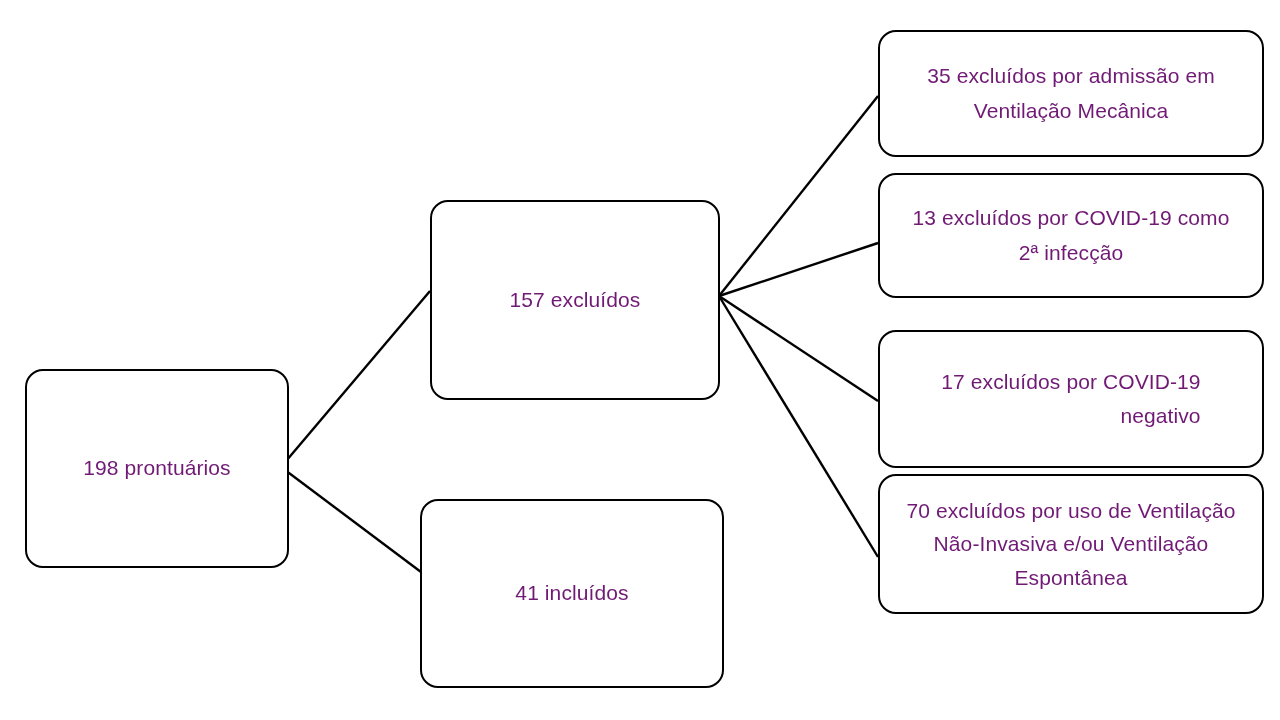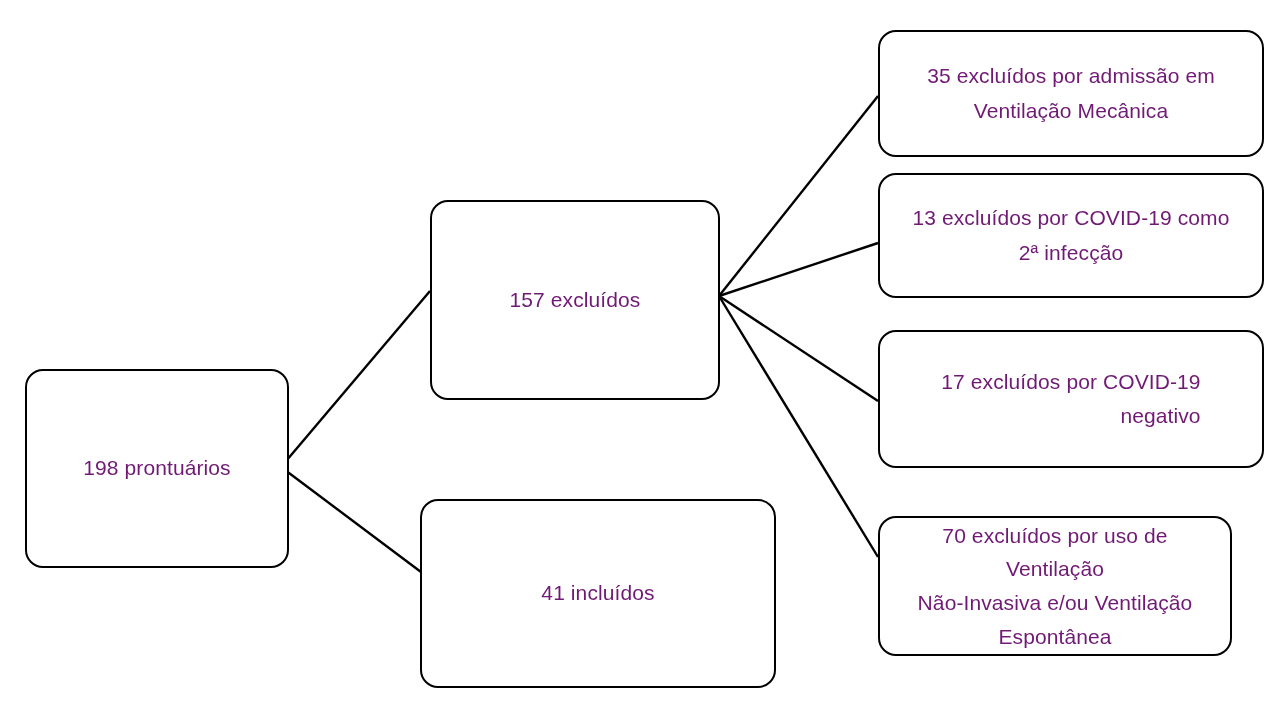--- a/index.html
+++ b/index.html
@@ -56,21 +56,21 @@
   
   #node-excluded {
     left: 430px;
     top: 200px;
     width: 290px;
     height: 200px;
   }
   #node-included {
     left: 420px;
     top: 499px;
-    width: 356px;
+    width: 304px;
     height: 189px;
   }
   
   #node-reason-1 {
     left: 878px;
     top: 30px;
     width: 386px;
     height: 127px;
   }
   #node-reason-2 {
@@ -81,22 +81,22 @@
   }
   #node-reason-3 {
     left: 878px;
     top: 330px;
     width: 386px;
     height: 138px;
     text-align: right;
   }
   #node-reason-4 {
     left: 878px;
-    top: 516px;
-    width: 354px;
+    top: 474px;
+    width: 386px;
     height: 140px;
   }
   #node-reason-4 .node-text {
     line-height: 1.60;
   }
 </style>
 </head>
 <body>
 
 <div id="flowchart">

